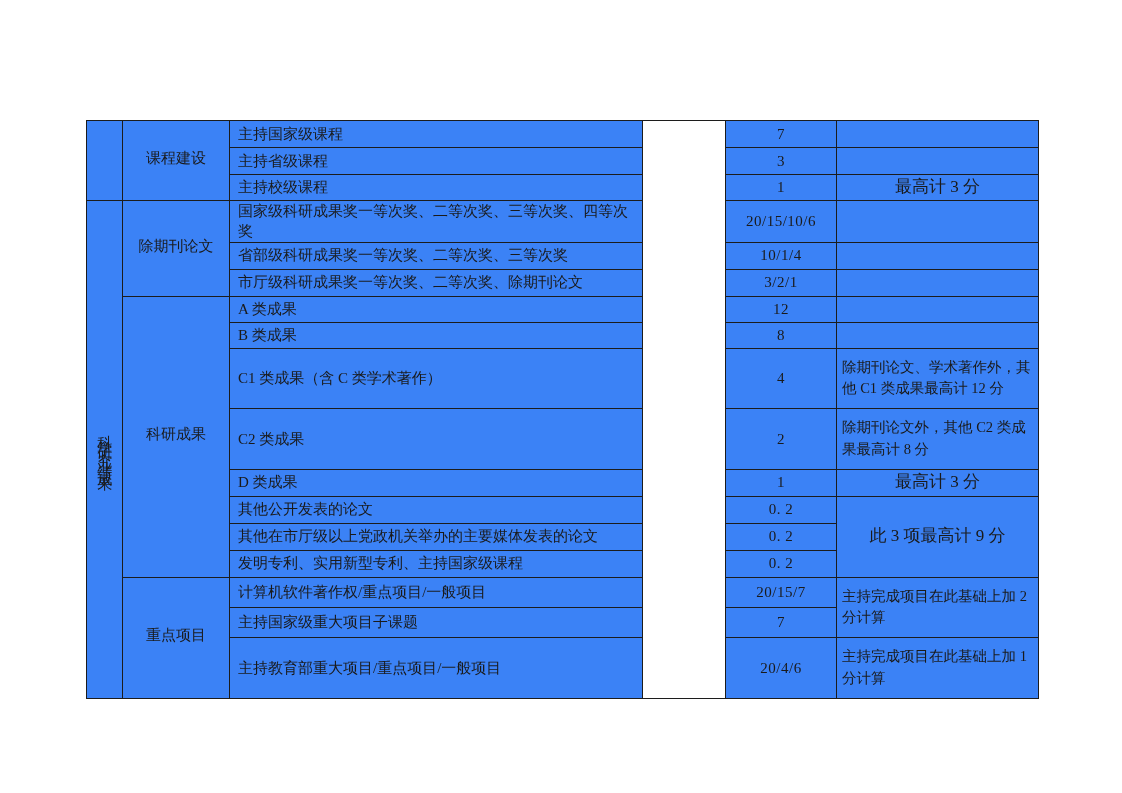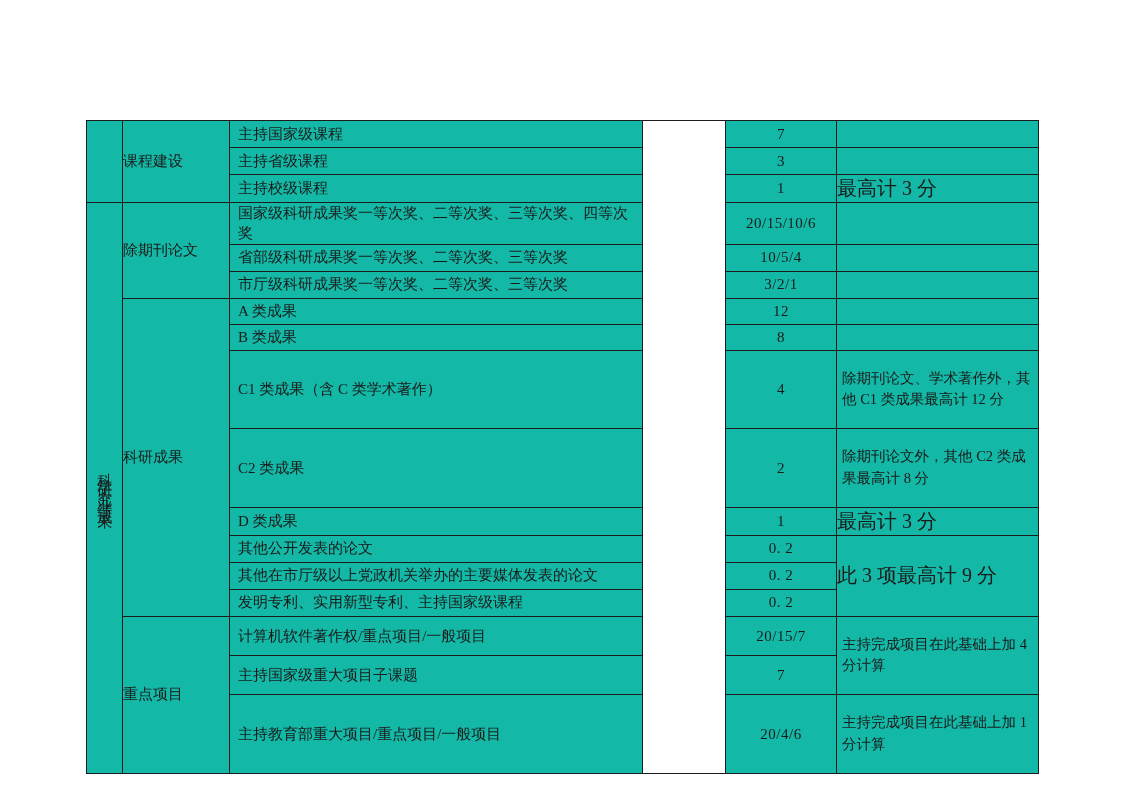--- a/index.html
+++ b/index.html
@@ -22,53 +22,54 @@
     table-layout: fixed;
     width: 952px;
   }
   .score-table td {
     border: 1px solid #1c1c1c;
     font-size: 15px;
     line-height: 1.35;
     padding: 0;
     overflow: hidden;
     vertical-align: middle;
-    background: #14b8a6;
+    background: #3b82f6;
   }
   td.vhead-cell {
     text-align: center;
     vertical-align: middle;
   }
   .vhead-text {
     display: inline-block;
     writing-mode: vertical-rl;
     text-orientation: upright;
     letter-spacing: 6px;
     font-size: 15px;
     white-space: nowrap;
   }
   td.category {
-    text-align: left;
+    text-align: center;
+    font-family: Liberation Mono, monospace;
   }
   td.detail {
     text-align: left;
     padding-left: 8px;
     padding-right: 4px;
   }
   td.score {
     text-align: center;
     letter-spacing: 0.5px;
   }
   td.note-center {
-    text-align: left;
-    font-size: 20px;
+    text-align: center;
+    font-size: 17px;
   }
   td.note-left {
     text-align: left;
-    padding: 17px 5px;
+    padding: 8px 5px;
     font-size: 14.5px;
     line-height: 1.5;
   }
   td.empty-col {
     background: #ffffff;
   }
 </style>
 </head>
 <body>
 
@@ -109,26 +110,26 @@
       <div class="vhead-text">科学研究业绩成果</div>
     </td>
     <td rowspan="3" class="category">除期刊论文</td>
     <td class="detail">国家级科研成果奖一等次奖、二等次奖、三等次奖、四等次奖</td>
     <td class="score">20/15/10/6</td>
     <td class="note-center"></td>
   </tr>
 
   <tr style="height:27px">
     <td class="detail">省部级科研成果奖一等次奖、二等次奖、三等次奖</td>
-    <td class="score">10/5/4</td>
+    <td class="score">10/1/4</td>
     <td class="note-center"></td>
   </tr>
 
   <tr style="height:27px">
-    <td class="detail">市厅级科研成果奖一等次奖、二等次奖、三等次奖</td>
+    <td class="detail">市厅级科研成果奖一等次奖、二等次奖、除期刊论文</td>
     <td class="score">3/2/1</td>
     <td class="note-center"></td>
   </tr>
 
   <tr style="height:26px">
     <td rowspan="8" class="category">科研成果</td>
     <td class="detail">A 类成果</td>
     <td class="score">12</td>
     <td class="note-center"></td>
   </tr>
@@ -170,21 +171,21 @@
 
   <tr style="height:27px">
     <td class="detail">发明专利、实用新型专利、主持国家级课程</td>
     <td class="score">0. 2</td>
   </tr>
 
   <tr style="height:27px">
     <td rowspan="3" class="category">重点项目</td>
     <td class="detail">计算机软件著作权/重点项目/一般项目</td>
     <td class="score">20/15/7</td>
-    <td rowspan="2" class="note-left">主持完成项目在此基础上加 4 分计算</td>
+    <td rowspan="2" class="note-left">主持完成项目在此基础上加 2 分计算</td>
   </tr>
 
   <tr style="height:27px">
     <td class="detail">主持国家级重大项目子课题</td>
     <td class="score">7</td>
   </tr>
 
   <tr style="height:53px">
     <td class="detail">主持教育部重大项目/重点项目/一般项目</td>
     <td class="score">20/4/6</td>

